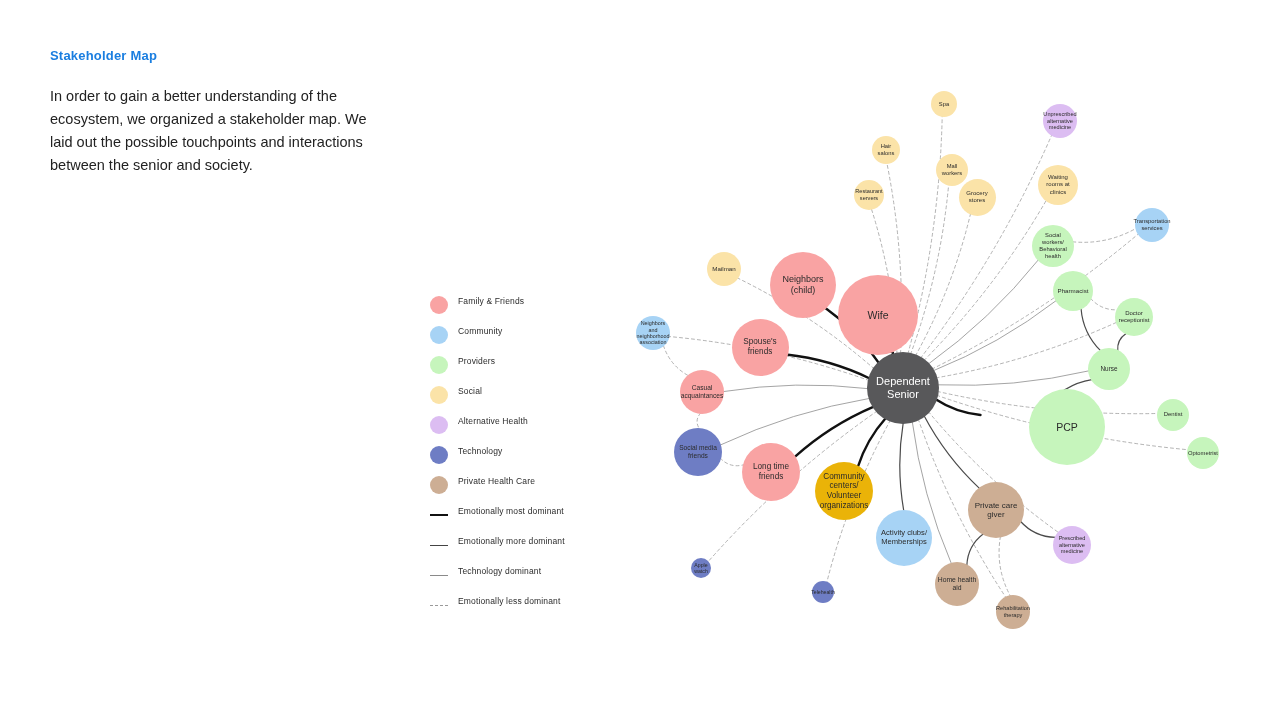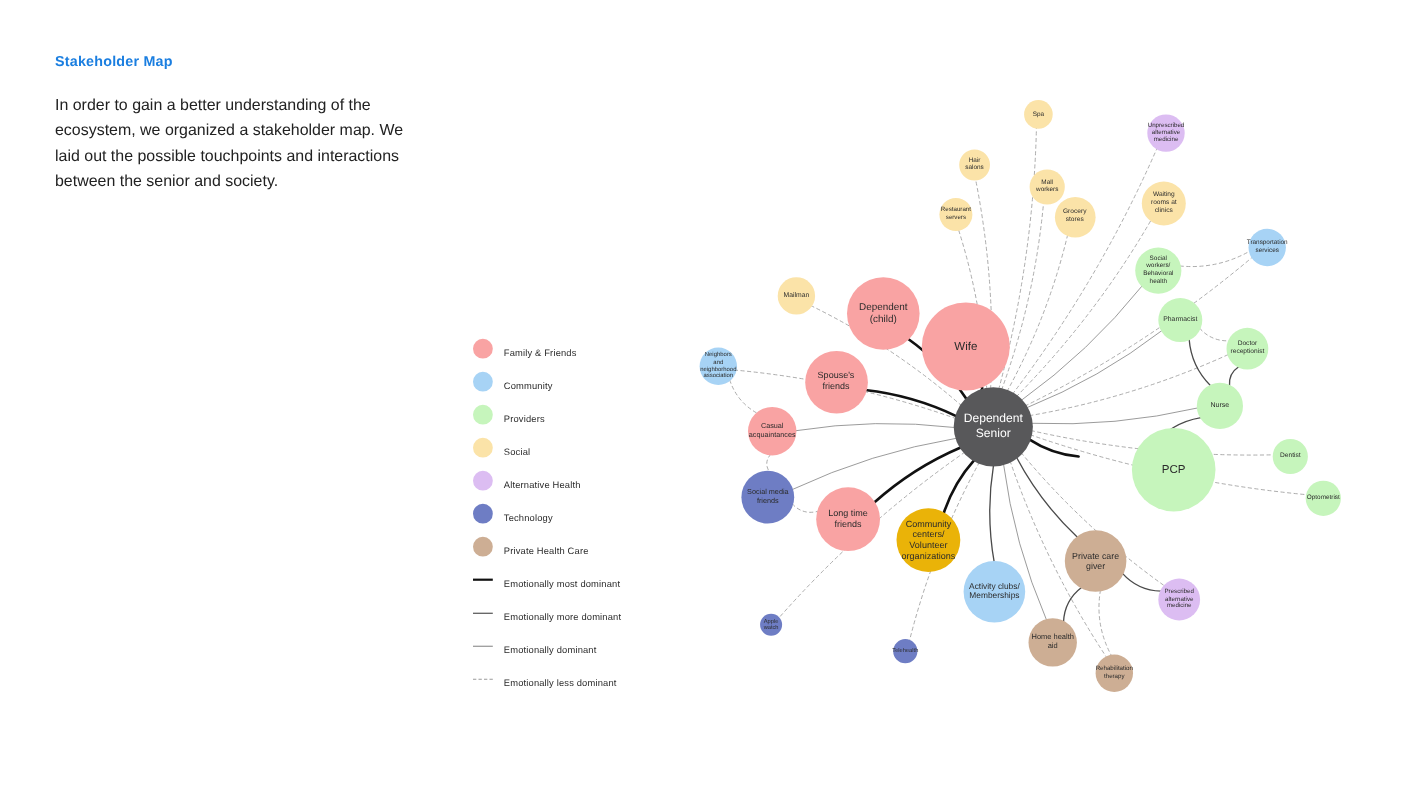--- a/index.html
+++ b/index.html
@@ -39,21 +39,21 @@
   }
 
   
   #legend {
     position: absolute;
     left: 430px; top: 296px;
     width: 180px;
   }
   .legend-row {
     display: flex;
-    align-items: flex-end;
+    align-items: flex-start;
     height: 30px;
   }
   .legend-swatch {
     width: 18px; height: 18px;
     border-radius: 50%;
     flex: 0 0 18px;
     margin-right: 10px;
   }
   .legend-line-wrap {
     width: 18px; height: 18px;
@@ -145,21 +145,21 @@
       <div class="legend-row">
         <span class="legend-line-wrap">
           <span class="legend-line" style="border-top: 1.4px solid rgb(68, 68, 68);"></span>
         </span>
         <span class="legend-label">Emotionally more dominant</span>
       </div>
       <div class="legend-row">
         <span class="legend-line-wrap">
           <span class="legend-line" style="border-top: 0.8px solid rgb(138, 138, 138);"></span>
         </span>
-        <span class="legend-label">Emotionally dominant</span>
+        <span class="legend-label">Technology dominant</span>
       </div>
       <div class="legend-row">
         <span class="legend-line-wrap">
           <span class="legend-line" style="border-top: 0.8px dashed rgb(154, 154, 154);"></span>
         </span>
         <span class="legend-label">Emotionally less dominant</span>
       </div>
     </div>
 
 <div id="graph">
@@ -207,21 +207,21 @@
         <path d="M1000.419044778768,536.5142686726081 Q995.1680266529722,567.9081599178338 1010.3170085271765,595.9020511630595" fill="none" stroke="#a0a0a0" stroke-width="0.8" stroke-linecap="round" stroke-dasharray="3,3"></path>
         <path d="M1072.7211999620652,241.81671515956194 Q1106.4782095201965,245.0015919199583 1136.035219078328,228.38646868035462" fill="none" stroke="#a0a0a0" stroke-width="0.8" stroke-linecap="round" stroke-dasharray="3,3"></path>
       </svg>
 <div class="node hub" style="left: 867px; top: 352px; width: 72px; height: 72px; background: rgb(88, 88, 90); font-size: 11px;">
         <span class="node-label">Dependent Senior</span>
       </div>
       <div class="node" style="left: 838px; top: 275px; width: 80px; height: 80px; background: rgb(249, 163, 163); font-size: 10.5px;">
         <span class="node-label">Wife</span>
       </div>
       <div class="node" style="left: 770px; top: 252px; width: 66px; height: 66px; background: rgb(249, 163, 163); font-size: 9px;">
-        <span class="node-label">Dependent (child)</span>
+        <span class="node-label">Neighbors (child)</span>
       </div>
       <div class="node" style="left: 731.5px; top: 318.5px; width: 57px; height: 57px; background: rgb(249, 163, 163); font-size: 8.2px;">
         <span class="node-label">Spouse's friends</span>
       </div>
       <div class="node" style="left: 680px; top: 370px; width: 44px; height: 44px; background: rgb(249, 163, 163); font-size: 6.6px;">
         <span class="node-label">Casual acquaintances</span>
       </div>
       <div class="node" style="left: 742px; top: 443px; width: 58px; height: 58px; background: rgb(249, 163, 163); font-size: 8.2px;">
         <span class="node-label">Long time friends</span>
       </div>

